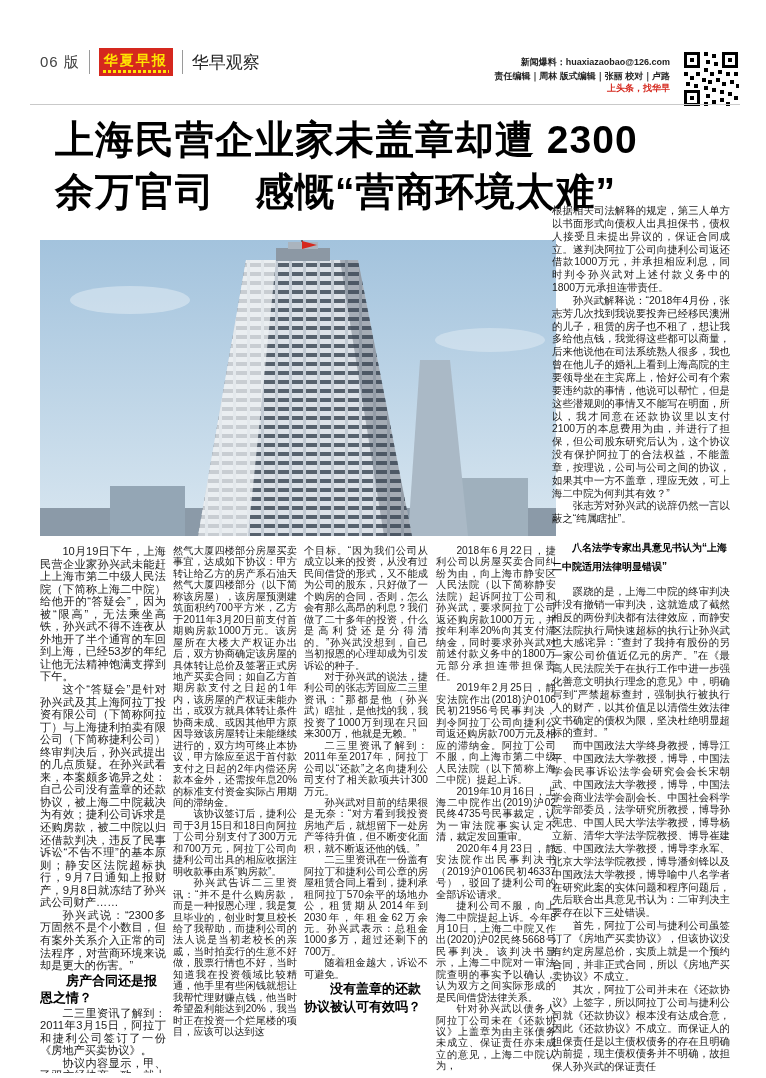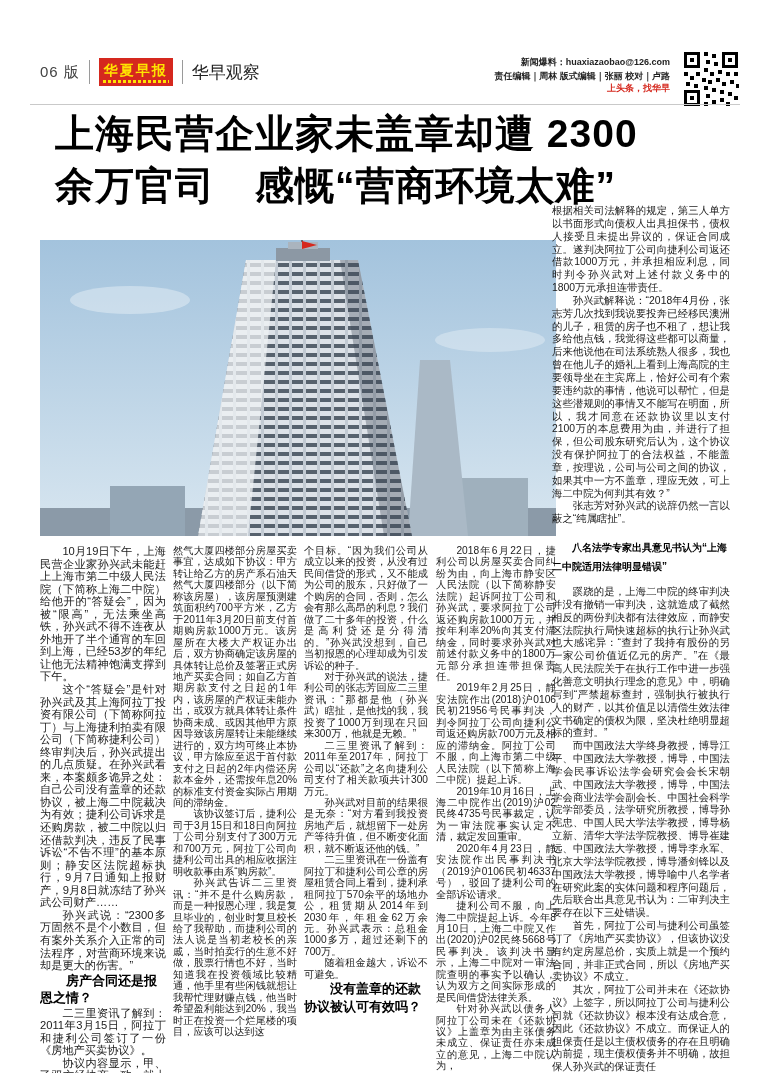--- a/index.html
+++ b/index.html
@@ -4,21 +4,21 @@
 <style>
   html,body{margin:0;padding:0;}
   body{
     width:766px;height:1078px;background:#ffffff;position:relative;
     font-family:"Liberation Sans","DejaVu Sans",sans-serif;color:#1a1a1a;
     overflow:hidden;
   }
   .page{position:absolute;inset:0;}
 
   
-  .header-left{position:absolute;left:40px;top:58px;display:flex;align-items:center;gap:9px;}
+  .header-left{position:absolute;left:40px;top:48px;display:flex;align-items:center;gap:9px;}
   .page-label{font-size:15px;color:#444;letter-spacing:1px;}
   .vbar{width:1px;height:24px;background:#9a9a9a;}
   .masthead-logo{
     background:#d5281e;color:#ffe400;font-weight:bold;font-size:14px;
     padding:5px 5px 9px 5px;line-height:1;letter-spacing:2px;position:relative;
   }
   .masthead-logo::after{
     content:"";position:absolute;left:4px;right:4px;bottom:3px;height:3px;
     background:repeating-linear-gradient(90deg,#ffe400 0 3px,#d5281e 3px 5px);
   }
@@ -29,21 +29,21 @@
     font-size:9px;line-height:13.5px;color:#222;white-space:nowrap;
   }
   .tip-line,.editors-line{font-weight:bold;}
   .slogan-line{color:#d5281e;font-weight:bold;font-family:Liberation Mono, monospace;}
 
   .qr{position:absolute;right:26px;top:50px;width:58px;height:58px;}
   .rule{position:absolute;left:30px;right:26px;top:104px;height:1px;background:#c9c9c9;}
 
   
   .headline{
-    position:absolute;left:55px;top:108px;width:690px;margin:0;
+    position:absolute;left:55px;top:114px;width:690px;margin:0;
     font-size:39px;line-height:52px;font-weight:bold;color:#000;letter-spacing:1px;
   }
 
   
   .photo{position:absolute;left:40px;top:240px;width:516px;height:296px;}
   .photo svg{display:block;width:100%;height:100%;}
 
   
   .col{position:absolute;text-align:justify;overflow:hidden;}
   .col p{margin:0;text-indent:2em;}

